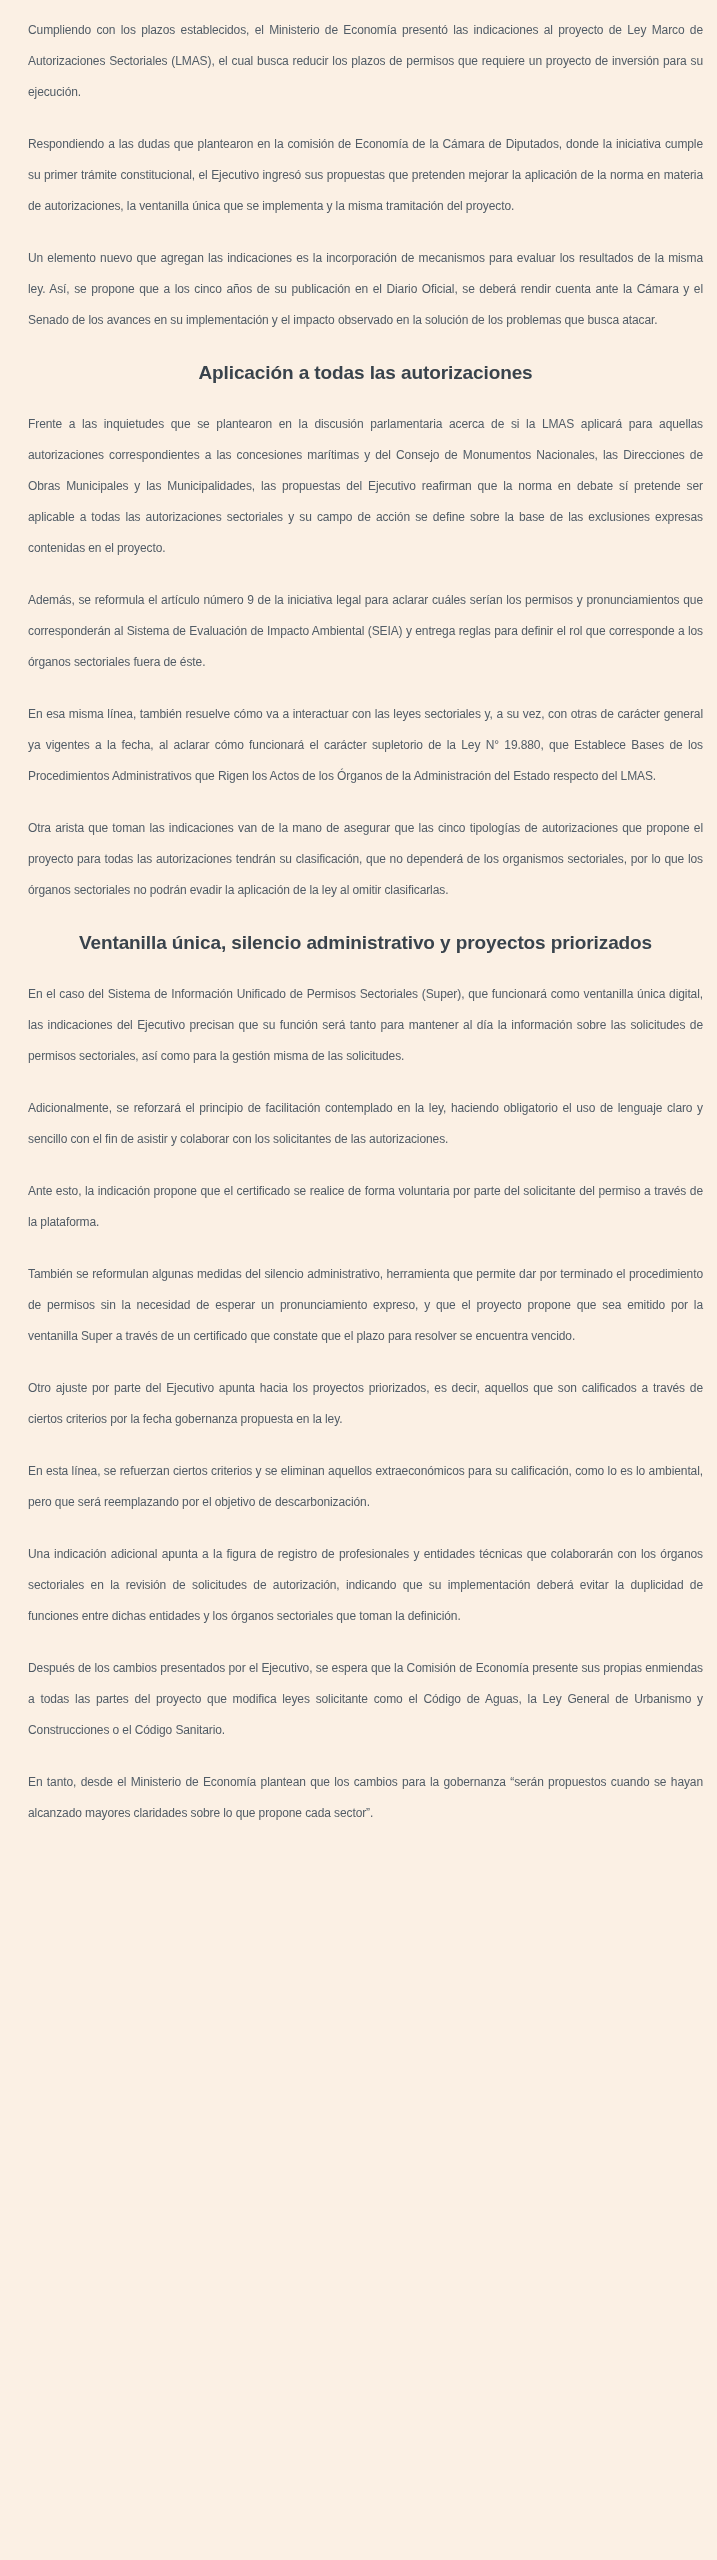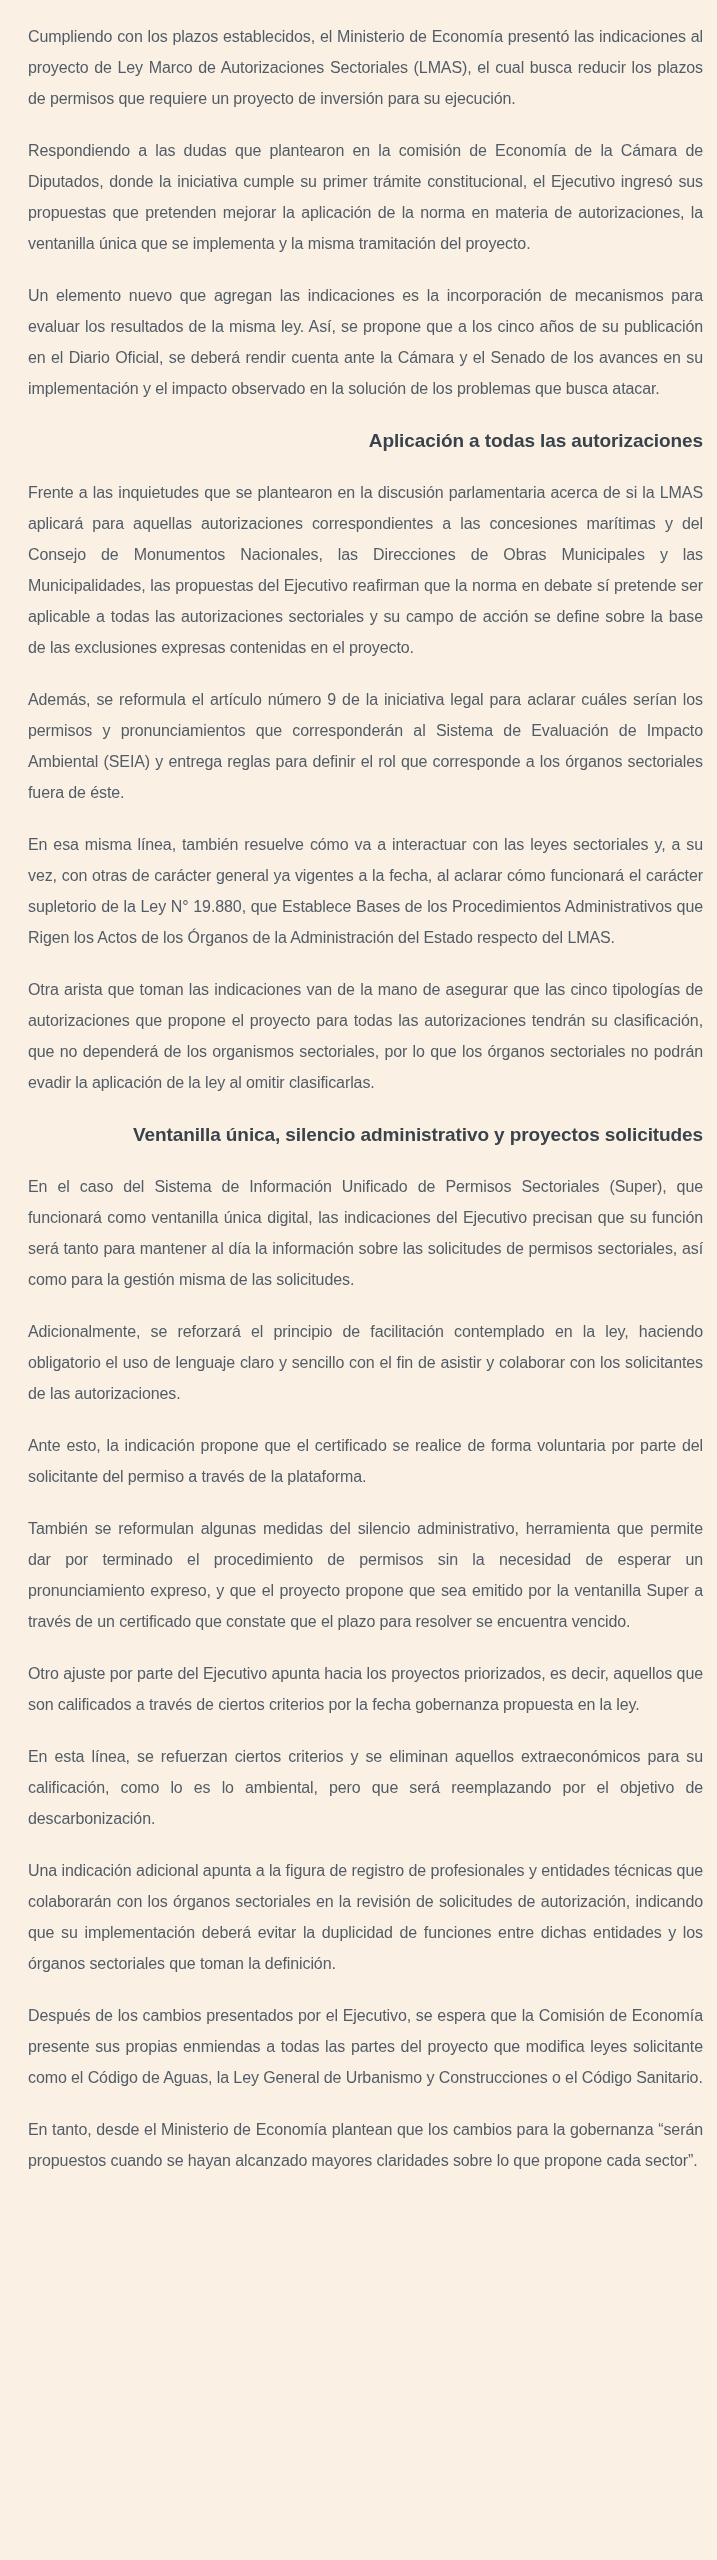--- a/index.html
+++ b/index.html
@@ -11,51 +11,51 @@
   body{
     width:717px;
     min-height:2560px;
     background:var(--bg);
     font-family:"Liberation Sans","DejaVu Sans",sans-serif;
   }
   .article{
     padding:8px 14px 24px 28px;
   }
   .article p{
-    margin:13px 0 21px 0;
-    font-size:16px;
+    margin:7px 0 21px 0;
+    font-size:12px;
     line-height:31px;
     text-align:justify;
     color:var(--text-color);
     letter-spacing:-0.1px;
   }
   .article p:last-child{margin-bottom:0;}
   .article h2{
     margin:0 0 21px 0;
     font-size:19px;
     line-height:31px;
     font-weight:700;
     color:var(--heading-color);
     letter-spacing:-0.1px;
-    text-align:right;
+    text-align:center;
   }
 </style>
 </head>
 <body>
 
 <main class="article">
     <p>Cumpliendo con los plazos establecidos, el Ministerio de Economía presentó las indicaciones al proyecto de Ley Marco de Autorizaciones Sectoriales (LMAS), el cual busca reducir los plazos de permisos que requiere un proyecto de inversión para su ejecución.</p>
     <p>Respondiendo a las dudas que plantearon en la comisión de Economía de la Cámara de Diputados, donde la iniciativa cumple su primer trámite constitucional, el Ejecutivo ingresó sus propuestas que pretenden mejorar la aplicación de la norma en materia de autorizaciones, la ventanilla única que se implementa y la misma tramitación del proyecto.</p>
     <p>Un elemento nuevo que agregan las indicaciones es la incorporación de mecanismos para evaluar los resultados de la misma ley. Así, se propone que a los cinco años de su publicación en el Diario Oficial, se deberá rendir cuenta ante la Cámara y el Senado de los avances en su implementación y el impacto observado en la solución de los problemas que busca atacar.</p>
     <h2>Aplicación a todas las autorizaciones</h2>
     <p>Frente a las inquietudes que se plantearon en la discusión parlamentaria acerca de si la LMAS aplicará para aquellas autorizaciones correspondientes a las concesiones marítimas y del Consejo de Monumentos Nacionales, las Direcciones de Obras Municipales y las Municipalidades, las propuestas del Ejecutivo reafirman que la norma en debate sí pretende ser aplicable a todas las autorizaciones sectoriales y su campo de acción se define sobre la base de las exclusiones expresas contenidas en el proyecto.</p>
     <p>Además, se reformula el artículo número 9 de la iniciativa legal para aclarar cuáles serían los permisos y pronunciamientos que corresponderán al Sistema de Evaluación de Impacto Ambiental (SEIA) y entrega reglas para definir el rol que corresponde a los órganos sectoriales fuera de éste.</p>
     <p>En esa misma línea, también resuelve cómo va a interactuar con las leyes sectoriales y, a su vez, con otras de carácter general ya vigentes a la fecha, al aclarar cómo funcionará el carácter supletorio de la Ley N° 19.880, que Establece Bases de los Procedimientos Administrativos que Rigen los Actos de los Órganos de la Administración del Estado respecto del LMAS.</p>
     <p>Otra arista que toman las indicaciones van de la mano de asegurar que las cinco tipologías de autorizaciones que propone el proyecto para todas las autorizaciones tendrán su clasificación, que no dependerá de los organismos sectoriales, por lo que los órganos sectoriales no podrán evadir la aplicación de la ley al omitir clasificarlas.</p>
-    <h2>Ventanilla única, silencio administrativo y proyectos solicitudes</h2>
+    <h2>Ventanilla única, silencio administrativo y proyectos priorizados</h2>
     <p>En el caso del Sistema de Información Unificado de Permisos Sectoriales (Super), que funcionará como ventanilla única digital, las indicaciones del Ejecutivo precisan que su función será tanto para mantener al día la información sobre las solicitudes de permisos sectoriales, así como para la gestión misma de las solicitudes.</p>
     <p>Adicionalmente, se reforzará el principio de facilitación contemplado en la ley, haciendo obligatorio el uso de lenguaje claro y sencillo con el fin de asistir y colaborar con los solicitantes de las autorizaciones.</p>
     <p>Ante esto, la indicación propone que el certificado se realice de forma voluntaria por parte del solicitante del permiso a través de la plataforma.</p>
     <p>También se reformulan algunas medidas del silencio administrativo, herramienta que permite dar por terminado el procedimiento de permisos sin la necesidad de esperar un pronunciamiento expreso, y que el proyecto propone que sea emitido por la ventanilla Super a través de un certificado que constate que el plazo para resolver se encuentra vencido.</p>
     <p>Otro ajuste por parte del Ejecutivo apunta hacia los proyectos priorizados, es decir, aquellos que son calificados a través de ciertos criterios por la fecha gobernanza propuesta en la ley.</p>
     <p>En esta línea, se refuerzan ciertos criterios y se eliminan aquellos extraeconómicos para su calificación, como lo es lo ambiental, pero que será reemplazando por el objetivo de descarbonización.</p>
     <p>Una indicación adicional apunta a la figura de registro de profesionales y entidades técnicas que colaborarán con los órganos sectoriales en la revisión de solicitudes de autorización, indicando que su implementación deberá evitar la duplicidad de funciones entre dichas entidades y los órganos sectoriales que toman la definición.</p>
     <p>Después de los cambios presentados por el Ejecutivo, se espera que la Comisión de Economía presente sus propias enmiendas a todas las partes del proyecto que modifica leyes solicitante como el Código de Aguas, la Ley General de Urbanismo y Construcciones o el Código Sanitario.</p>
     <p>En tanto, desde el Ministerio de Economía plantean que los cambios para la gobernanza “serán propuestos cuando se hayan alcanzado mayores claridades sobre lo que propone cada sector”.</p>
   </main>

